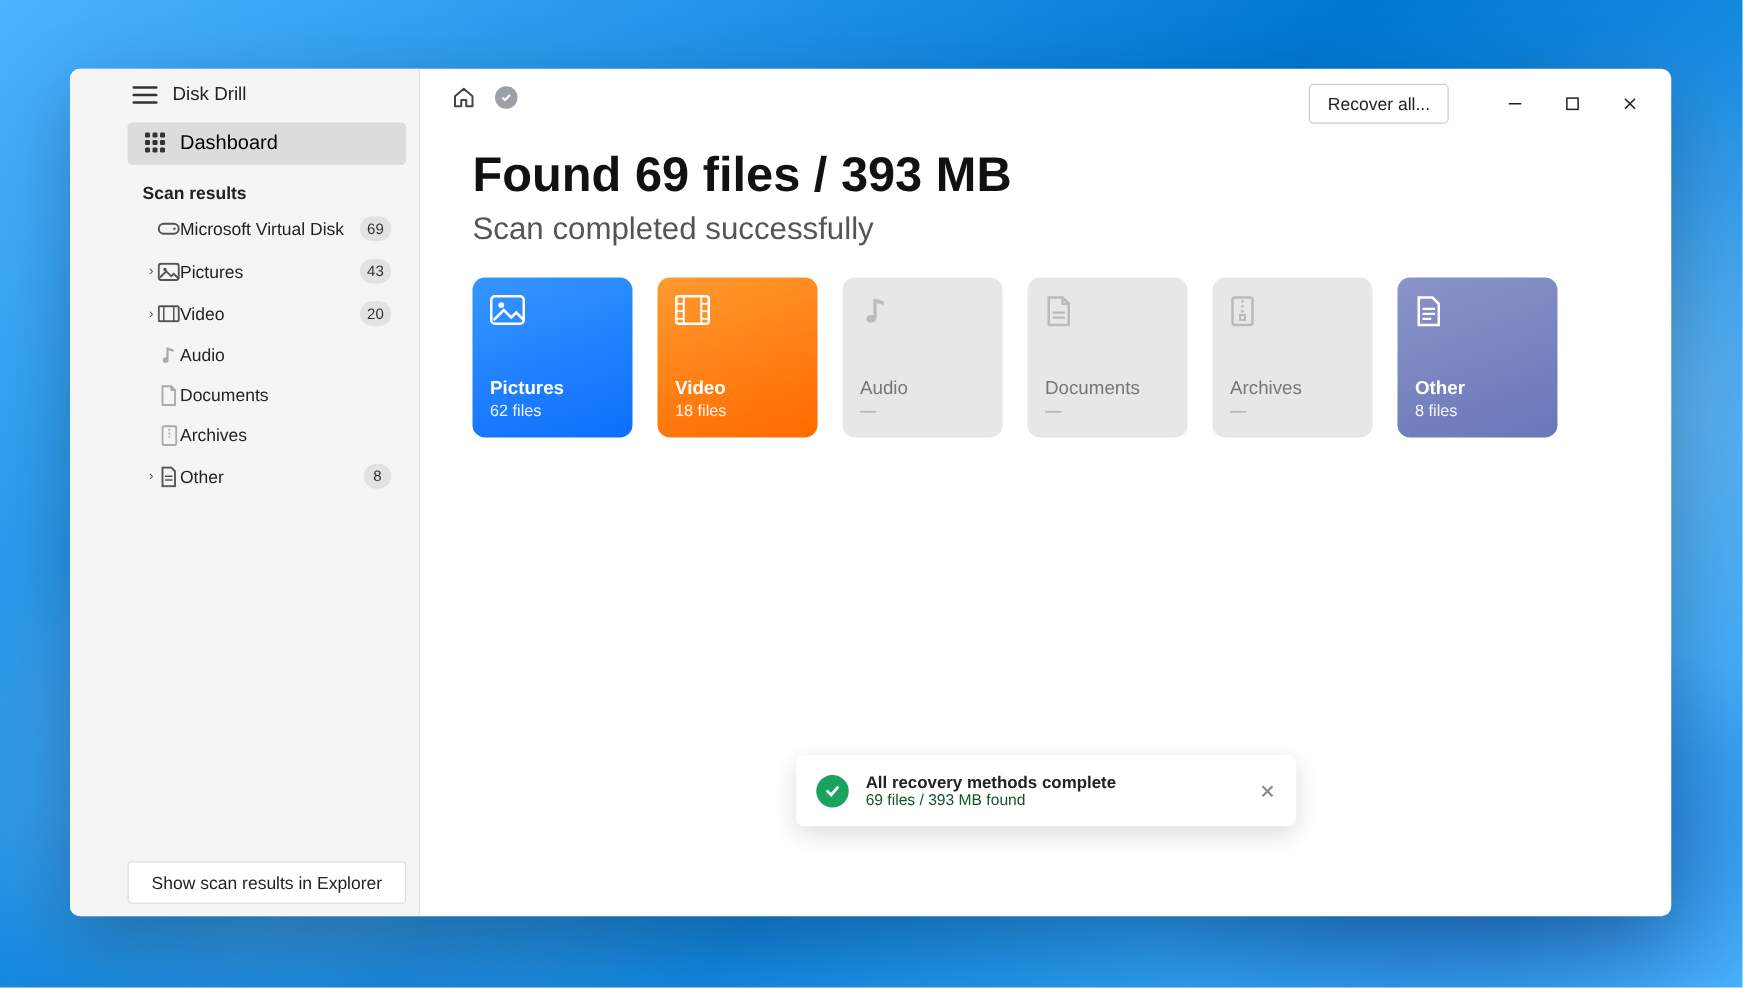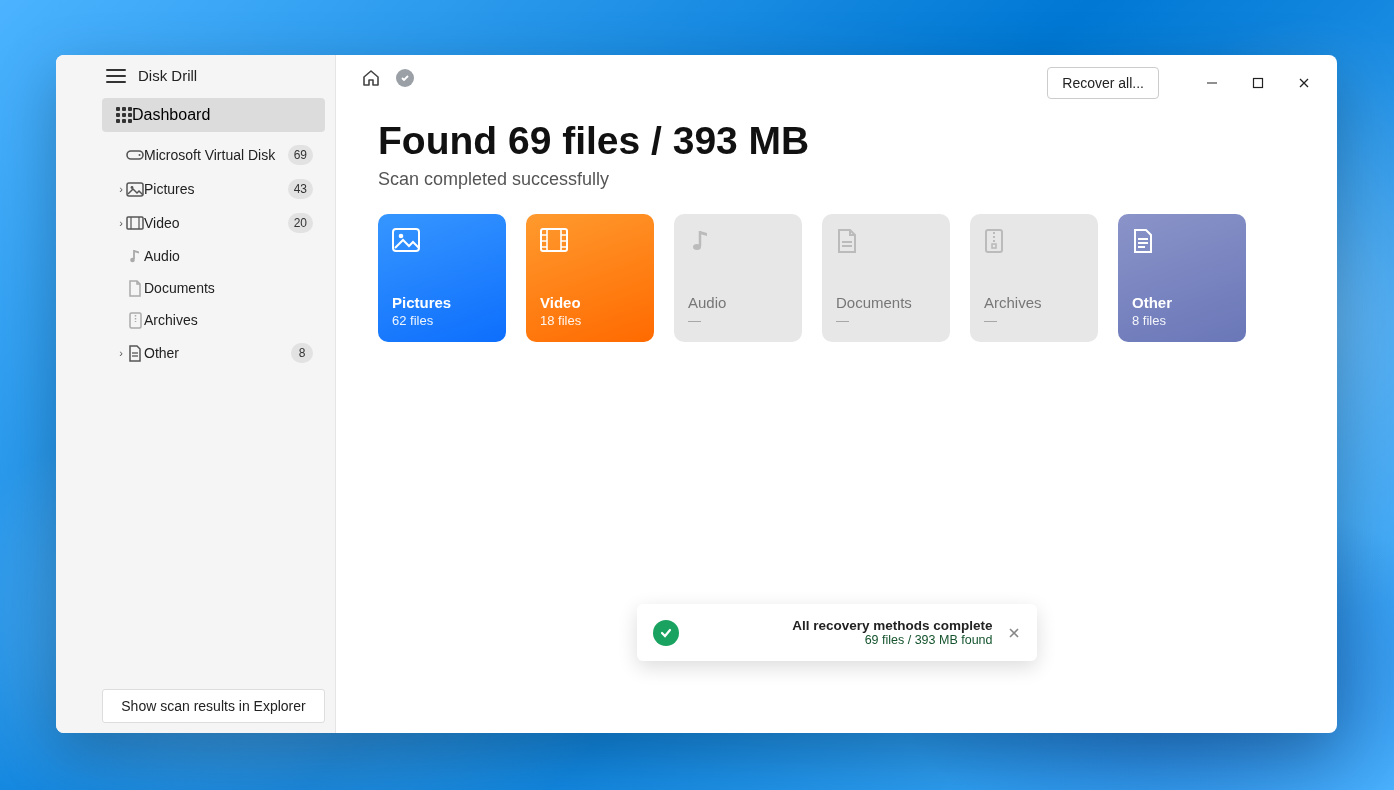--- a/index.html
+++ b/index.html
@@ -42,21 +42,21 @@
   .sidebar-header {
     display: flex; align-items: center;
     padding: 12px 14px 14px 14px;
     gap: 12px;
   }
   .hamburger { width: 20px; height: 14px; display:flex; flex-direction:column; justify-content:space-between; cursor:pointer;}
   .hamburger span { height:2px; background:#333; border-radius:1px;}
   .app-title { font-size: 15px; color:#222; }
   .nav { padding: 0 10px; }
   .dashboard {
-    display:flex; align-items:center; 
+    display:flex; gap:12px;
     background:#dcdcdc; border-radius:4px;
     padding:8px 14px; margin-bottom:6px;
     cursor:pointer;
   }
   .grid-icon {
     width:16px; height:16px;
     display:grid; grid-template-columns:repeat(3,1fr); grid-template-rows:repeat(3,1fr); gap:1.5px;
   }
   .grid-icon i { background:#333; border-radius:1px;}
   .section-label {
@@ -103,21 +103,21 @@
   .btn {
     padding:7px 14px; border-radius:4px; font-size:14px;
     cursor:pointer; border:1px solid transparent;
   }
   .btn-outline { background:#fff; border-color:#ccc; color:#222;}
   .btn-primary { background:#0d6efd; color:#fff; border-color:#0d6efd;}
   .win-controls { display:flex; margin-left:18px;}
   .win-btn { width:46px; height:32px; display:flex; align-items:center; justify-content:center; cursor:pointer; color:#222;}
   .content { padding:10px 40px 0 42px;}
   h1 { font-size:39px; font-weight:600; color:#111; margin-bottom:6px;}
-  .subtitle { font-size:18px; color:#555; margin-bottom:24px;}
+  .subtitle { font-size:25px; color:#555; margin-bottom:24px;}
   .cards { display:flex; gap:20px;}
   .card {
     width:128px; height:128px; border-radius:10px;
     padding:14px; color:#fff; display:flex; flex-direction:column;
     cursor:pointer; position:relative;
   }
   .card .c-icon { width:28px; height:28px; margin-bottom:auto;}
   .card .c-title { font-size:15px; font-weight:600; margin-bottom:2px;}
   .card .c-sub { font-size:13px; opacity:0.92;}
   .card.disabled { background:#e7e7e7; color:#9a9a9a; cursor:default;}
@@ -127,21 +127,21 @@
   .card.other { background:linear-gradient(160deg,#8a94c9 0%,#6a77b8 100%);}
   
   .toast {
     position:absolute; left:50%; transform:translateX(-50%);
     bottom:72px; width:400px;
     background:#fff; border-radius:6px;
     box-shadow:0 6px 20px rgba(0,0,0,0.14);
     padding:14px 16px; display:flex; align-items:center; gap:14px;
   }
   .toast .ok { width:26px; height:26px; border-radius:50%; background:#1aa260; display:flex; align-items:center; justify-content:center; color:#fff;}
-  .toast .t-body { flex:1;text-align:right;}
+  .toast .t-body { flex:1;}
   .toast .t-title { font-size:13.5px; font-weight:600; color:#222;}
   .toast .t-sub { font-size:12.5px; color:#14532d;}
   .toast .t-close { color:#888; cursor:pointer; font-size:16px;}
   svg { display:block;}
 </style>
 </head>
 <body>
 
 <div class="window">
 
@@ -164,20 +164,21 @@
             <i></i>
             <i></i>
             <i></i>
             <i></i>
             <i></i>
             <i></i>
         </span>
         <span>Dashboard</span>
       </div>
 
+      <div class="section-label">Scan results</div>
 
       <ul class="tree">
         <li>
           <span class="chev blank">›</span>
           <span class="li-icon">
             <svg width="18" height="14" viewBox="0 0 18 14">
                 <rect x="1" y="3" width="16" height="8" rx="4" fill="none" stroke="#555" stroke-width="1.6"></rect>
                 <circle cx="13.5" cy="7" r="1" fill="#555"></circle>
               </svg>
           </span>

